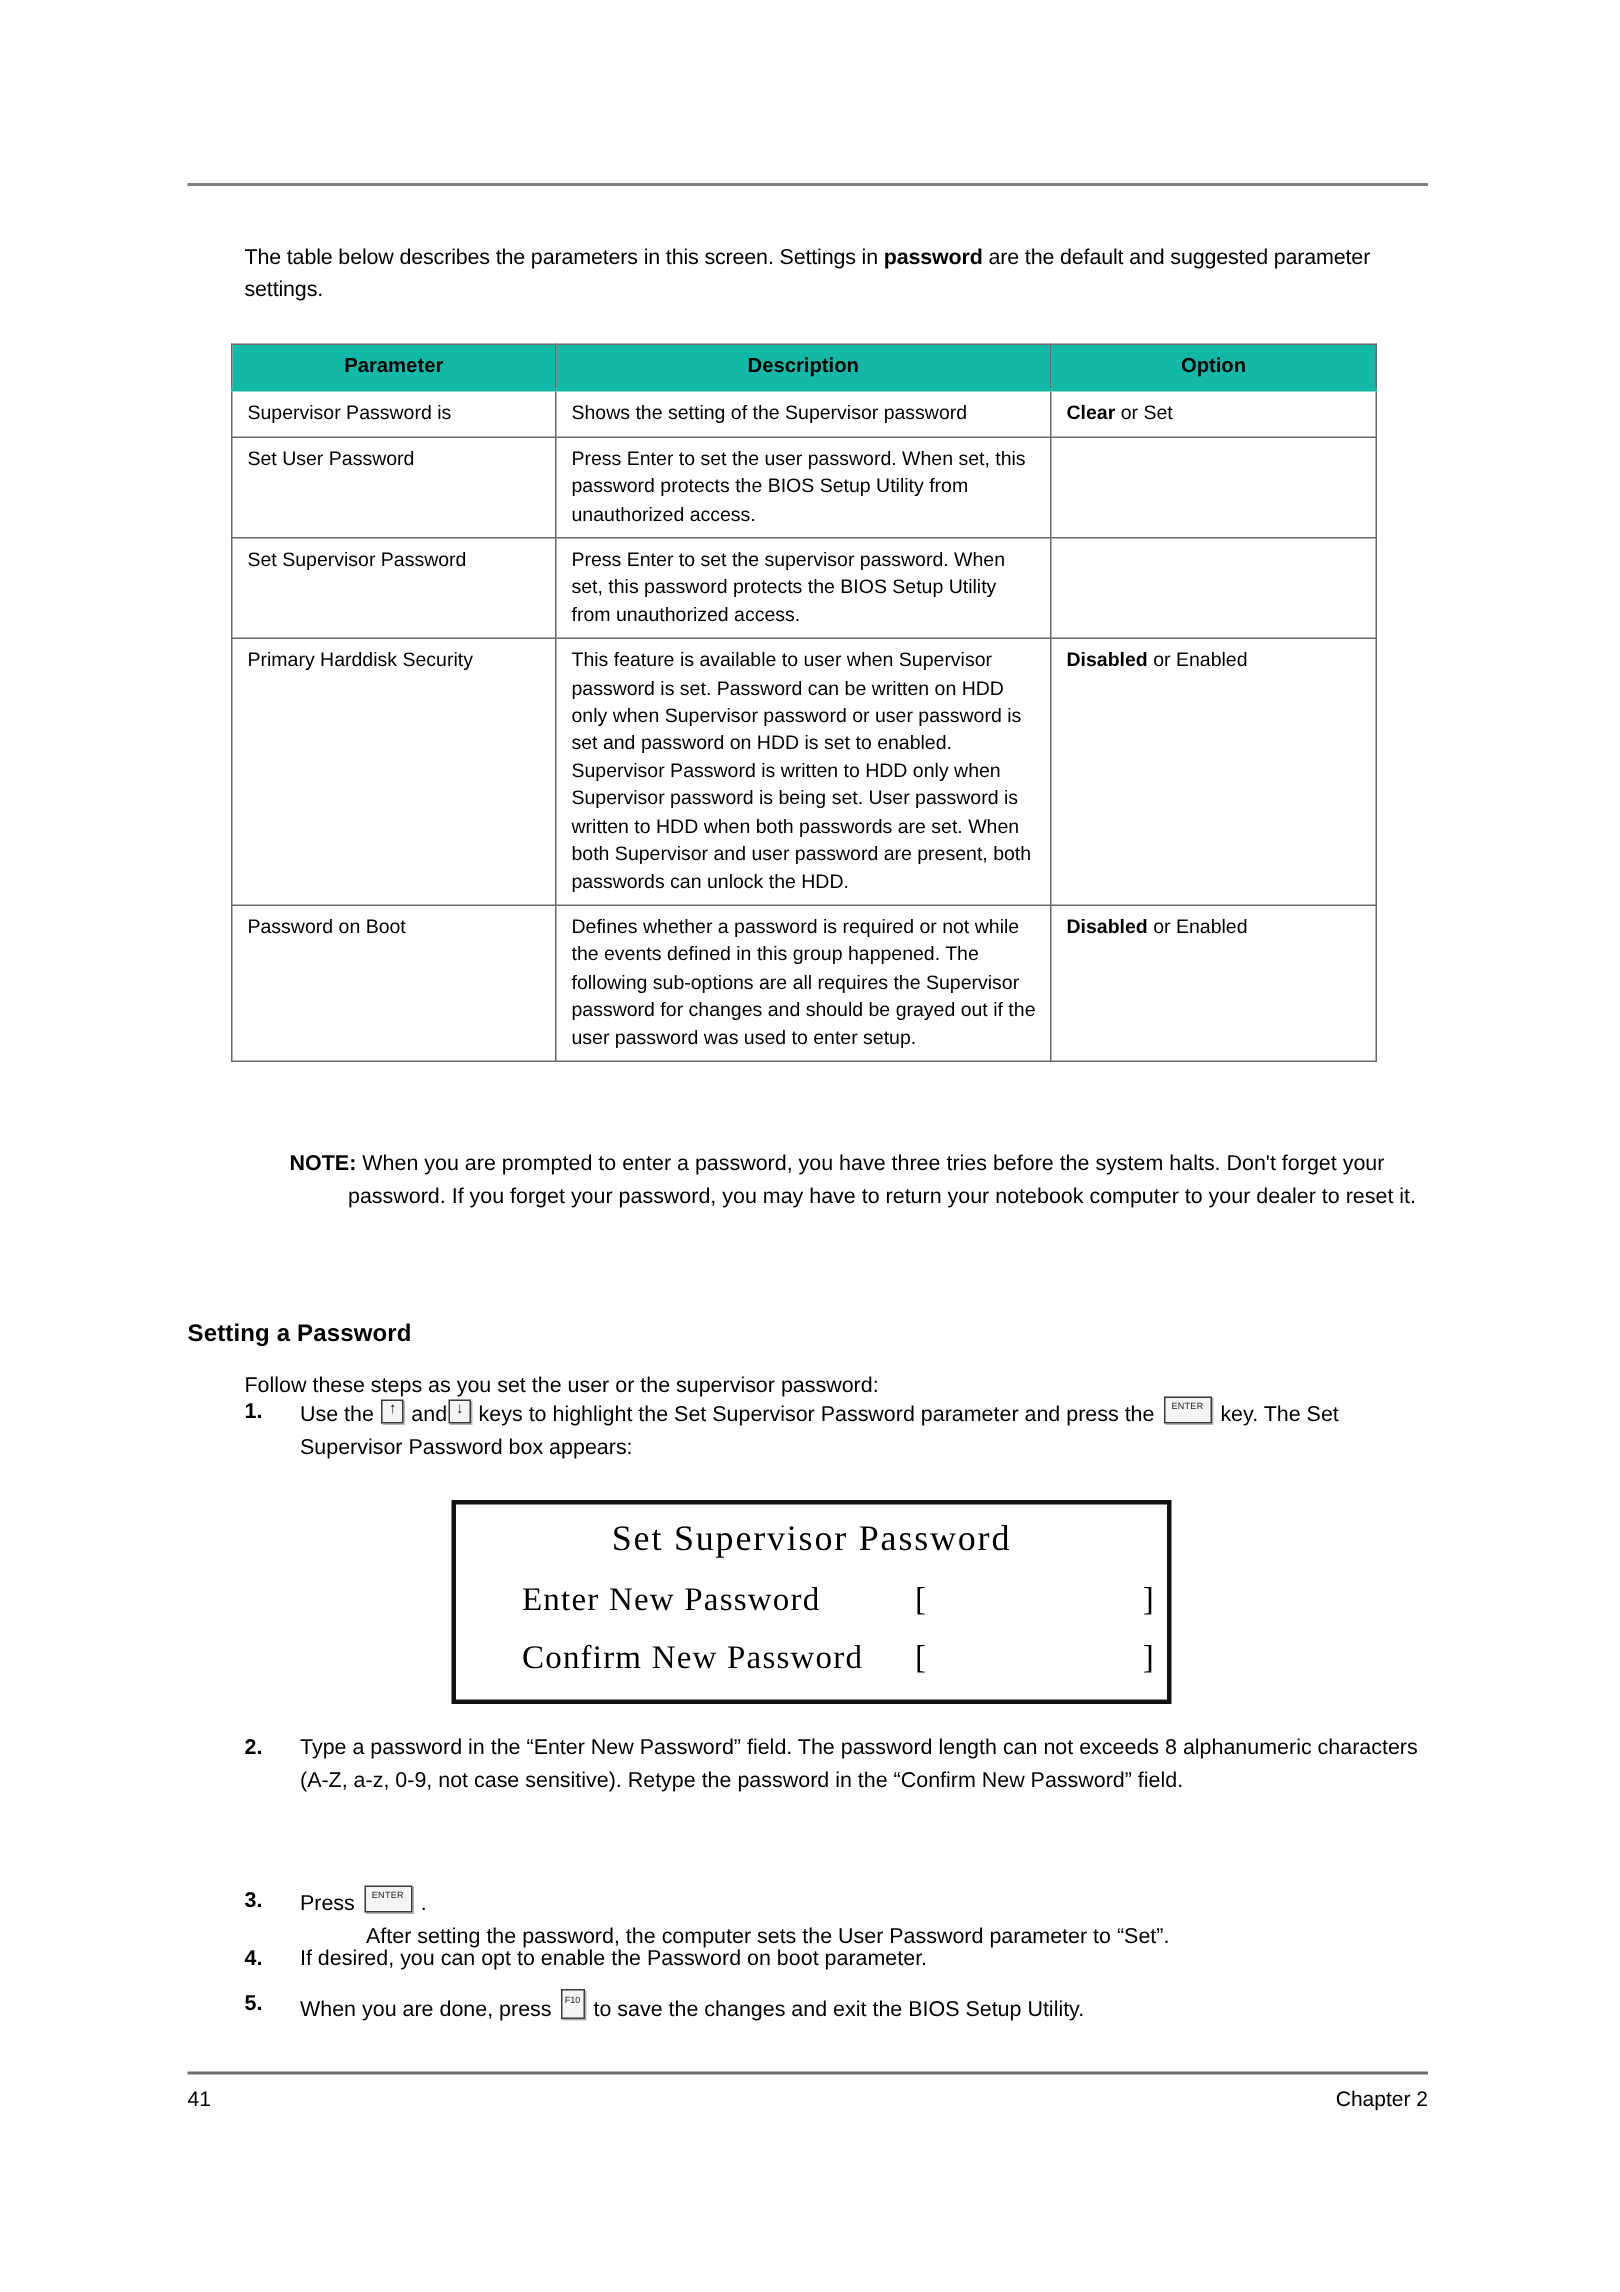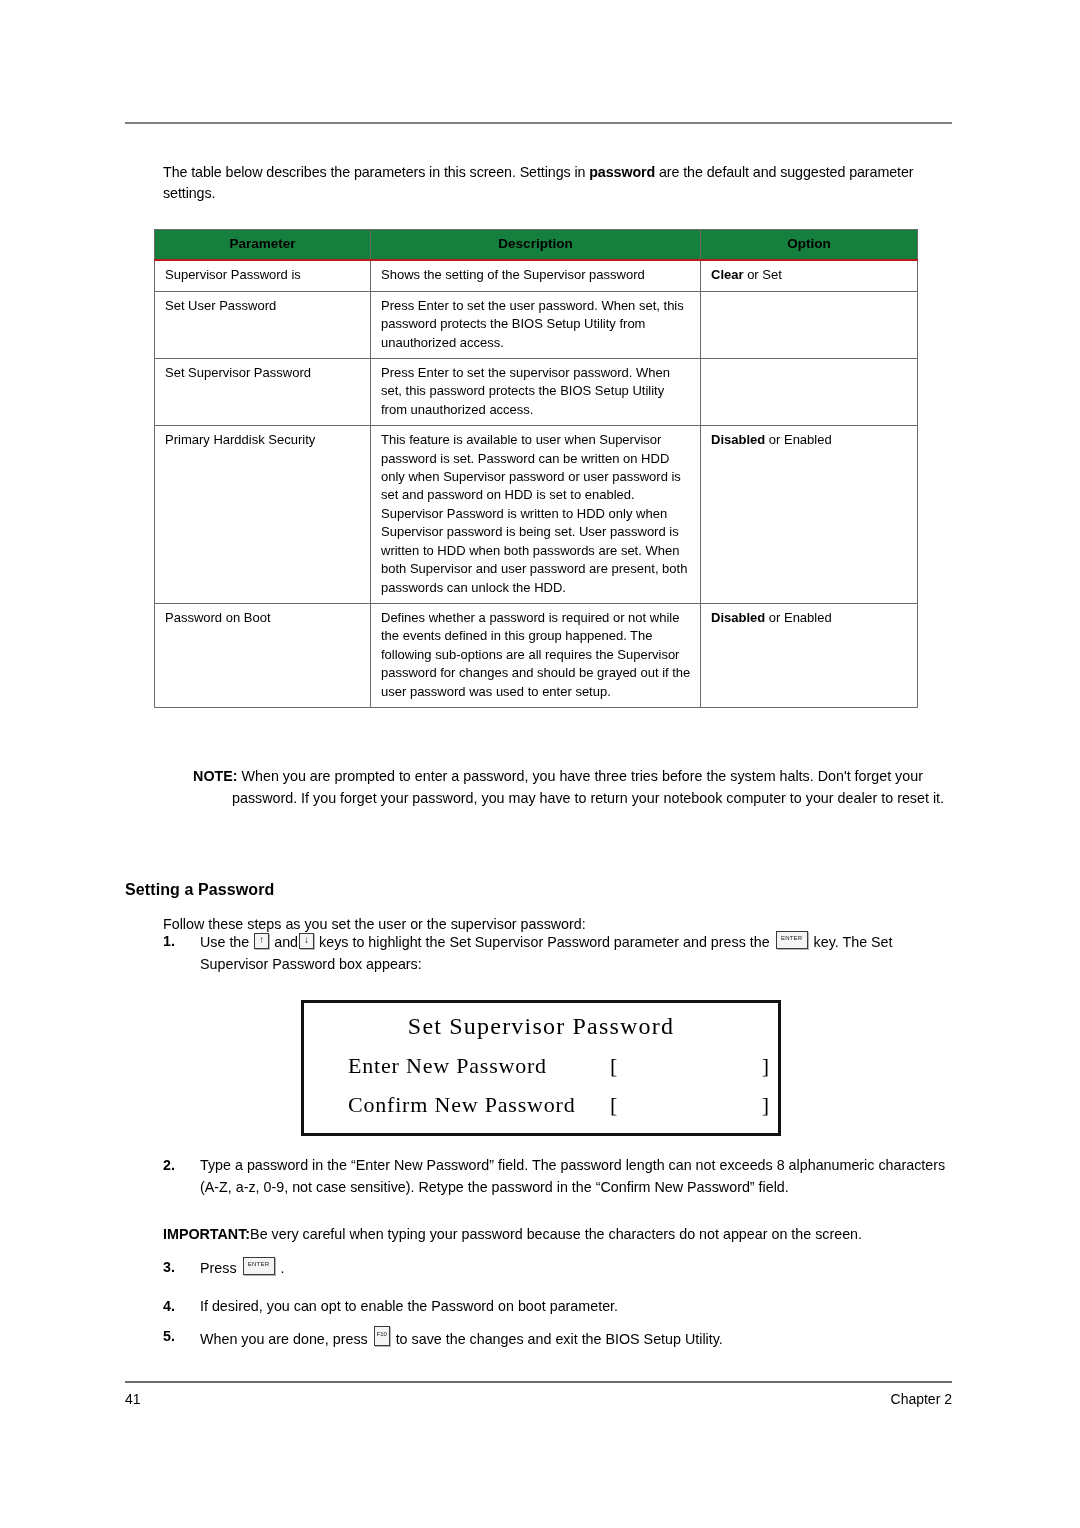--- a/index.html
+++ b/index.html
@@ -57,27 +57,27 @@
   }
   .param-table th,
   .param-table td {
     border: 1px solid #6a6a6a;
     vertical-align: top;
     padding: 5px 8px 6px 10px;
     font-size: 13px;
     line-height: 18.4px;
   }
   .param-table thead th {
-    background: #15803d;
+    background: #14b8a6;
     color: #000000;
     font-weight: bold;
     text-align: center;
     font-size: 13.5px;
     padding: 5px 4px 6px 4px;
-    border-bottom: 2px solid #b91c1c;
+    border-bottom: 2px solid #14b8a6;
   }
   .col-param  { width: 216px; }
   .col-desc   { width: 330px; }
   .col-option { width: 217px; }
 
   .opt b { font-weight: bold; }
 
   
   .note-block {
     position: absolute;
@@ -324,26 +324,25 @@
       <span class="field"></span>
       <span class="brk-close">]</span>
     </div>
   </div>
 
   <div class="step step2">
     <span class="num">2.</span>
     <span class="txt">Type a password in the “Enter New Password” field. The password length can not exceeds 8 alphanumeric characters (A-Z, a-z, 0-9, not case sensitive). Retype the password in the “Confirm New Password” field.</span>
   </div>
 
-  <div class="important"><span class="imp-label">IMPORTANT:</span><span>Be very careful when typing your password because the characters do not appear on the screen.</span></div>
 
   <div class="step step3">
     <span class="num">3.</span>
     <span class="txt"><span>Press </span><span class="keycap enter">ENTER</span><span> .</span>
-      </span>
+      <span class="substep">After setting the password, the computer sets the User Password parameter to “Set”.</span></span>
   </div>
 
   <div class="step step4">
     <span class="num">4.</span>
     <span class="txt">If desired, you can opt to enable the Password on boot parameter.</span>
   </div>
 
   <div class="step step5">
     <span class="num">5.</span>
     <span class="txt"><span>When you are done, press </span><span class="keycap fn">F10</span><span> to save the changes and exit the BIOS Setup Utility.</span></span>

